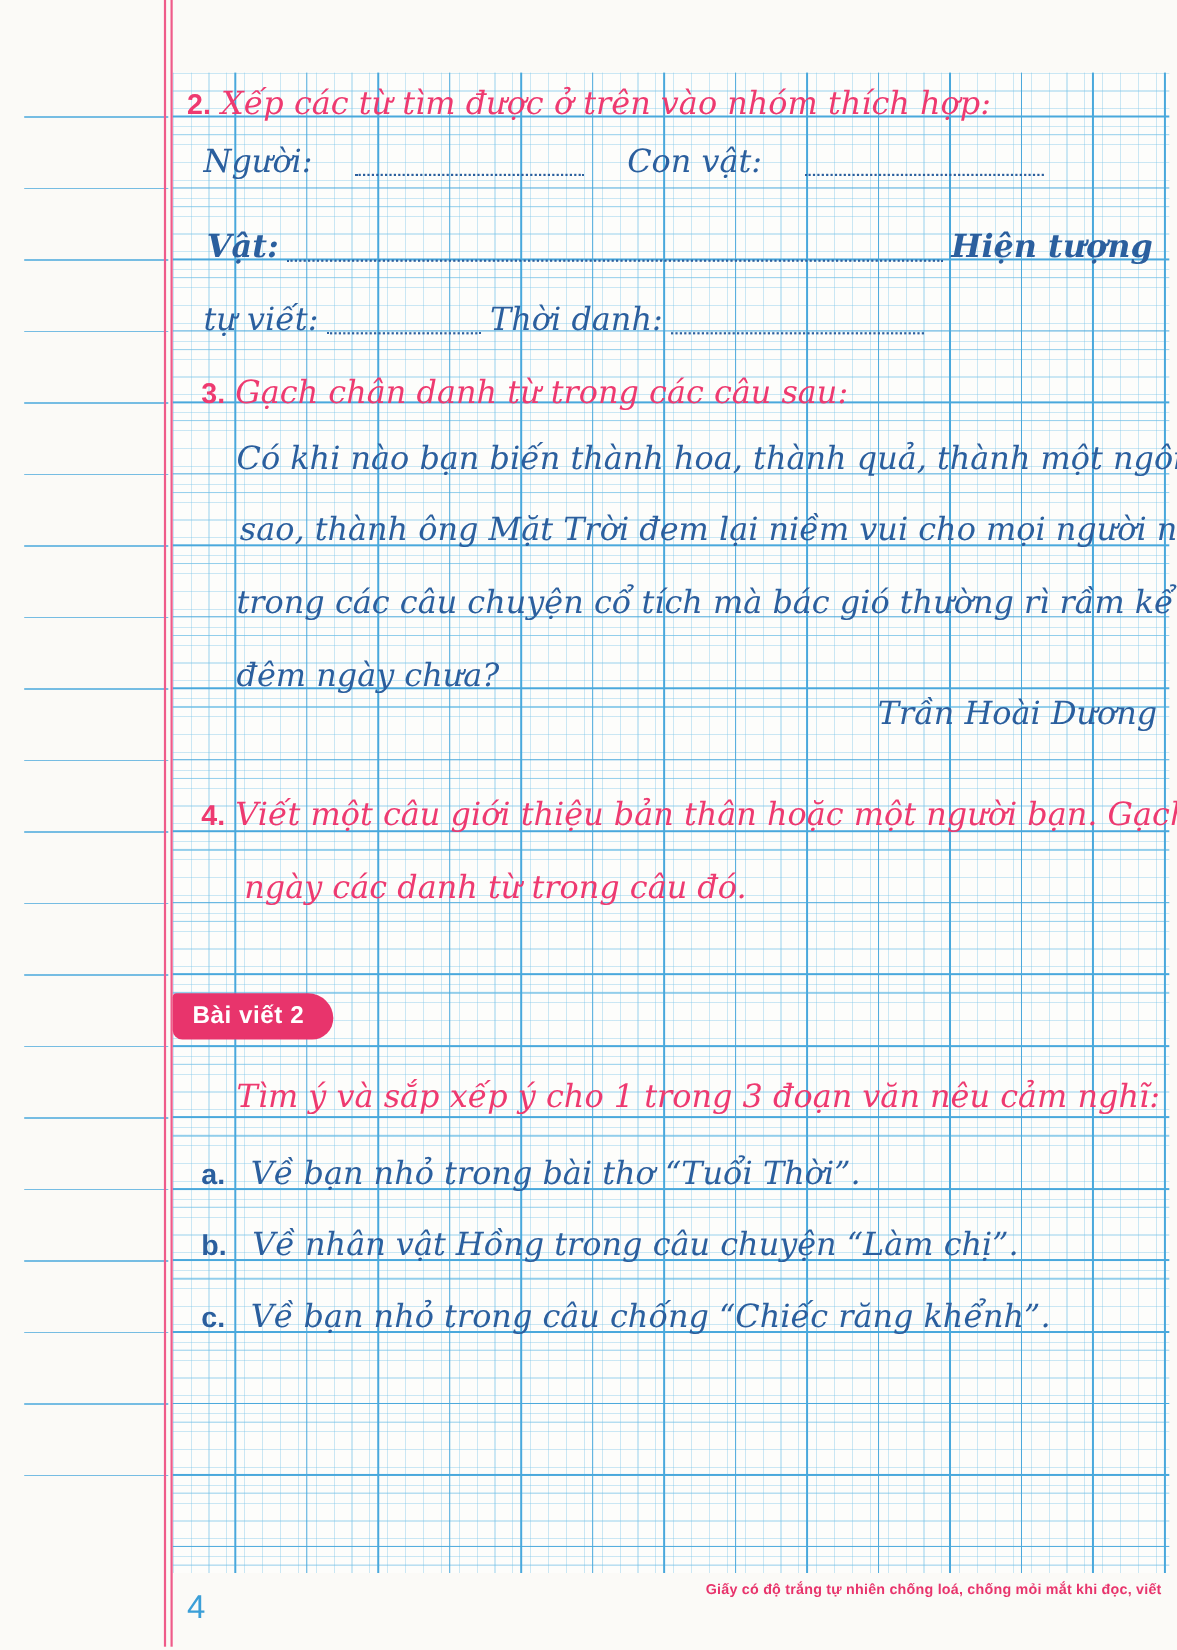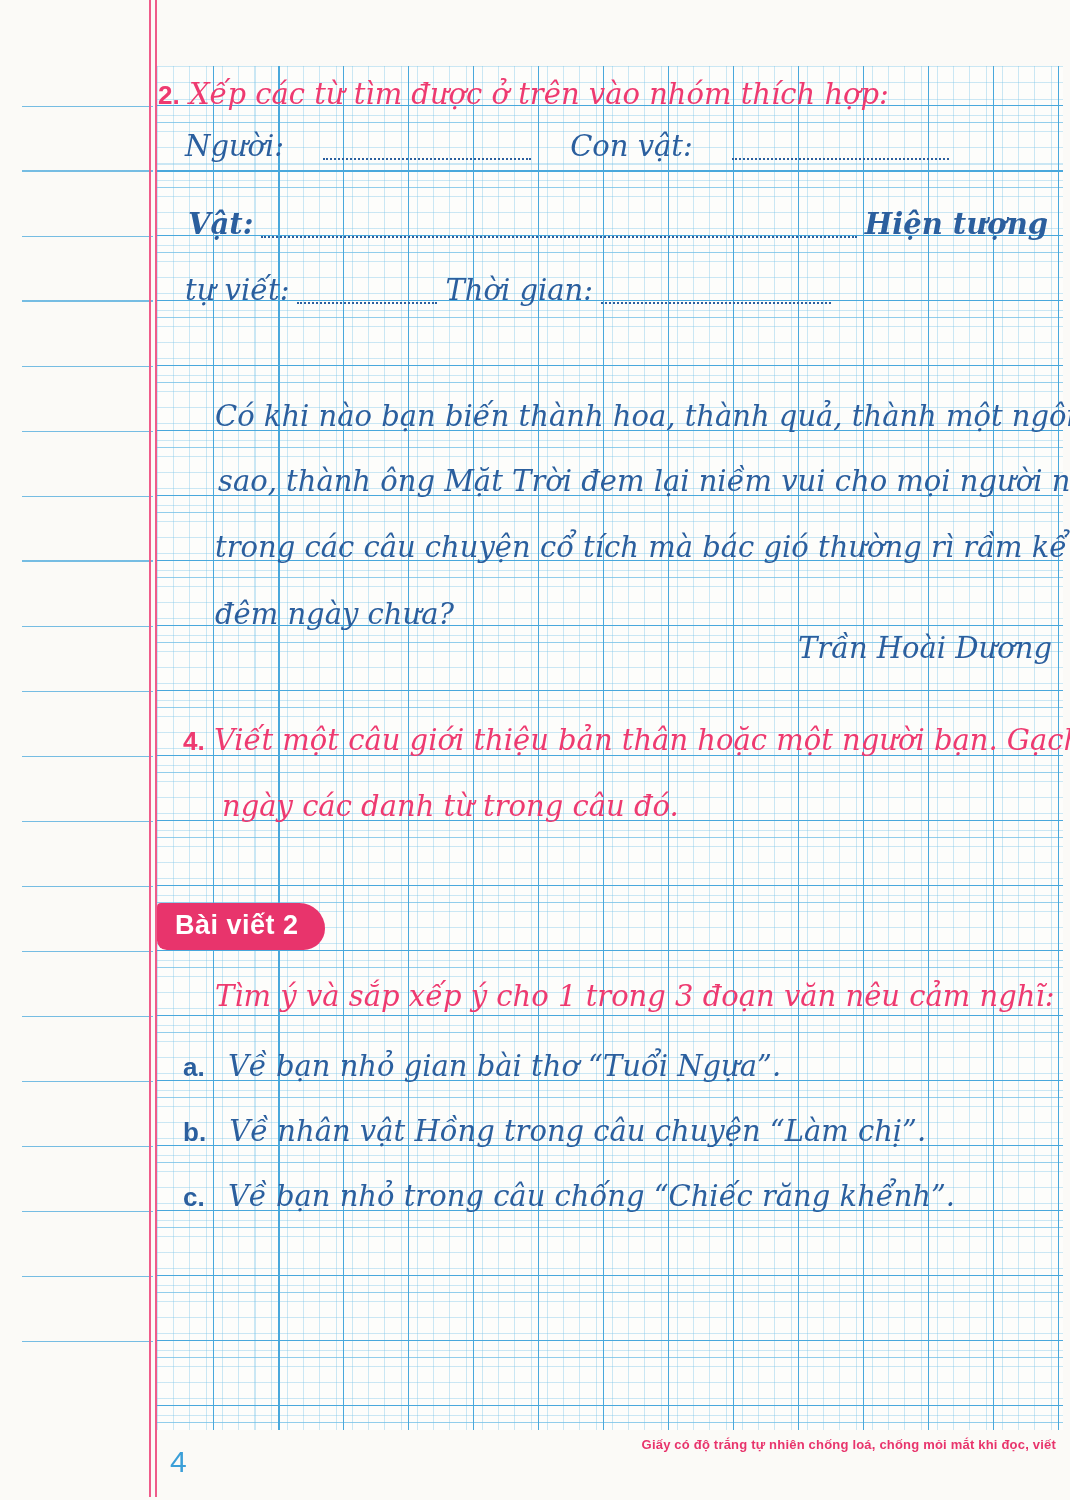--- a/index.html
+++ b/index.html
@@ -57,21 +57,21 @@
   .fillrow{display:flex;align-items:flex-end;}
   .dots{
     display:inline-block;height:30px;margin:0 8px 4px 8px;
     border-bottom:2.6px dotted var(--blue-ink);
   }
   .dots.grow{flex:1 1 auto;}
 
   .badge{
     position:absolute;left:157px;top:903px;
     background:var(--badge-pink);color:#fff;
-    font-weight:bold;font-size:27px;
+    font-weight:bold;font-size:22px;
     padding:7px 26px 9px 18px;
     border-radius:4px 26px 22px 10px;
     letter-spacing:.5px;
   }
 
   .signature{right:18px;text-align:right;}
   .footer-note{
     position:absolute;top:1437px;right:14px;
     font-size:13px;font-weight:bold;color:var(--badge-pink);
     letter-spacing:.2px;
@@ -84,66 +84,70 @@
 </style>
 </head>
 <body>
 
 <div class="page">
 
   <div class="left-ruling"></div>
   <div class="grid-paper"></div>
   <div class="margin-line"></div>
 
-  <div class="hand pink" style="left:158px;top:76px;">
+  <div class="hand pink" style="left:158px;top:76px;padding-left:12px;">
     <span class="numlab pink">2.</span>
     <span>Xếp các từ tìm được ở trên vào nhóm thích hợp:</span>
   </div>
 
   <div class="hand fillrow" style="left:185px;top:128px;width:772px;gap:31px;">
     <span>Người:</span>
     <span class="dots" style="width:208px;"></span>
     <span>Con vật:</span>
     <span class="dots grow"></span>
   </div>
 
   <div class="hand fillrow" style="left:188px;top:206px;width:860px;font-weight:bold;">
     <span>Vật:</span>
     <span class="dots grow"></span>
     <span>Hiện tượng</span>
   </div>
 
   <div class="hand fillrow" style="left:185px;top:272px;width:680px;">
     <span>tự viết:</span>
     <span class="dots" style="width:140px;"></span>
-    <span>Thời gian:</span>
+    <span>Thời danh:</span>
     <span class="dots" style="width:230px;"></span>
   </div>
 
+  <div class="hand pink" style="left:183px;top:338px;">
+    <span class="numlab pink">3.</span>
+    <span>Gạch chân danh từ trong các câu sau:</span>
+  </div>
 
   <div class="hand" style="left:215px;top:398px;">Có khi nào bạn biến thành hoa, thành quả, thành một ngôi</div>
   <div class="hand" style="left:218px;top:463px;">sao, thành ông Mặt Trời đem lại niềm vui cho mọi người như</div>
   <div class="hand" style="left:215px;top:529px;">trong các câu chuyện cổ tích mà bác gió thường rì rầm kể suốt</div>
   <div class="hand" style="left:215px;top:596px;">đêm ngày chưa?</div>
 
   <div class="hand signature" style="top:630px;">Trần Hoài Dương</div>
 
   <div class="hand pink" style="left:183px;top:722px;">
     <span class="numlab pink">4.</span>
     <span>Viết một câu giới thiệu bản thân hoặc một người bạn. Gạch</span>
   </div>
   <div class="hand pink" style="left:222px;top:788px;">ngày các danh từ trong câu đó.</div>
 
   <div class="badge">Bài viết 2</div>
 
   <div class="hand pink" style="left:215px;top:978px;">Tìm ý và sắp xếp ý cho 1 trong 3 đoạn văn nêu cảm nghĩ:</div>
 
   <div class="hand" style="left:183px;top:1048px;">
     <span class="numlab blue opt-label">a.</span>
-    <span>Về bạn nhỏ gian bài thơ “Tuổi Ngựa”.</span>
+    <span>Về bạn nhỏ trong bài thơ “Tuổi Thời”.</span>
   </div>
   <div class="hand" style="left:183px;top:1113px;">
     <span class="numlab blue opt-label">b.</span>
     <span>Về nhân vật Hồng trong câu chuyện “Làm chị”.</span>
   </div>
   <div class="hand" style="left:183px;top:1178px;">
     <span class="numlab blue opt-label">c.</span>
     <span>Về bạn nhỏ trong câu chống “Chiếc răng khểnh”.</span>
   </div>
 

